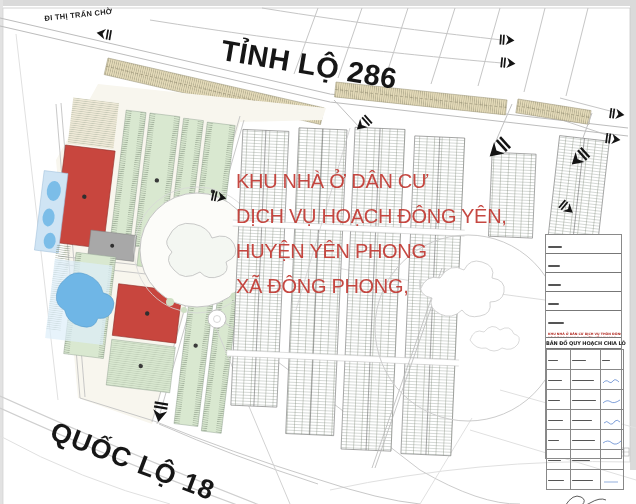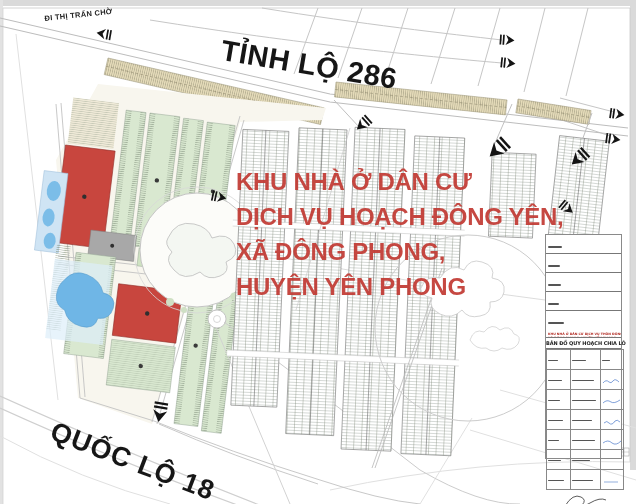--- a/index.html
+++ b/index.html
@@ -6,22 +6,22 @@
   .stage{position:relative;width:636px;height:504px;background:#fff;overflow:hidden;
          font-family:"Liberation Sans","DejaVu Sans",sans-serif;}
   .stage svg.plan{position:absolute;left:0;top:0;}
   .maplabel{position:absolute;color:#161616;white-space:nowrap;}
   .lbl-286{left:224px;top:34px;font-size:29px;font-weight:600;letter-spacing:.5px;
            transform:rotate(9.5deg);transform-origin:left top;}
   .lbl-ql18{left:57px;top:416px;font-size:27px;font-weight:600;letter-spacing:1px;
            transform:rotate(21deg);transform-origin:left top;}
   .lbl-cho{left:44px;top:14px;font-size:7.5px;font-weight:bold;letter-spacing:.3px;color:#222;
            transform:rotate(-6deg);transform-origin:left top;}
-  .overlay{position:absolute;left:236px;top:164px;line-height:35px;font-size:24px;
-           font-weight:700;letter-spacing:-.3px;color:#c23b34;opacity:.93;white-space:nowrap;}
+  .overlay{position:absolute;left:236px;top:164px;line-height:35px;font-size:20px;
+           font-weight:400;letter-spacing:-.3px;color:#c23b34;opacity:.93;white-space:nowrap;}
   
   .tb{position:absolute;left:545px;top:234px;width:77px;height:225px;background:#fff;
       border:1px solid #8a8a8a;box-sizing:border-box;font-family:"DejaVu Sans",sans-serif;
       color:#222;}
   .tb *{box-sizing:border-box;}
   .tb-sec{height:19px;border-bottom:.5px solid #777;padding:1.5px 2px 0 2px;overflow:hidden;}
   .mbar{display:inline-block;height:1.4px;background:#555;vertical-align:middle;border-radius:1px;}
   .tb-proj{height:27px;}
   .tb-red{font-size:3.2px;font-weight:bold;color:#b22a22;line-height:1.35;white-space:nowrap;}
   .tb-title{height:11px;border-bottom:.5px solid #777;font-size:5px;font-weight:bold;
@@ -265,22 +265,22 @@
     </g>
   </svg>
 
   <div class="maplabel lbl-cho">ĐI THỊ TRẤN CHỜ</div>
   <div class="maplabel lbl-286">TỈNH LỘ 286</div>
   <div class="maplabel lbl-ql18">QUỐC LỘ 18</div>
 
   <div class="overlay">
     <div>KHU NHÀ Ở DÂN CƯ</div>
     <div>DỊCH VỤ HOẠCH ĐÔNG YÊN,</div>
+    <div>HUYỆN YÊN PHONG</div>
     <div>XÃ ĐÔNG PHONG,</div>
-    <div>HUYỆN YÊN PHONG</div>
   </div>
 
   <div class="tb">
     <div class="tb-sec">
       <span class="mbar" style="width:14px"></span>
       
       
     </div>
     <div class="tb-sec">
       <span class="mbar" style="width:12px"></span>

